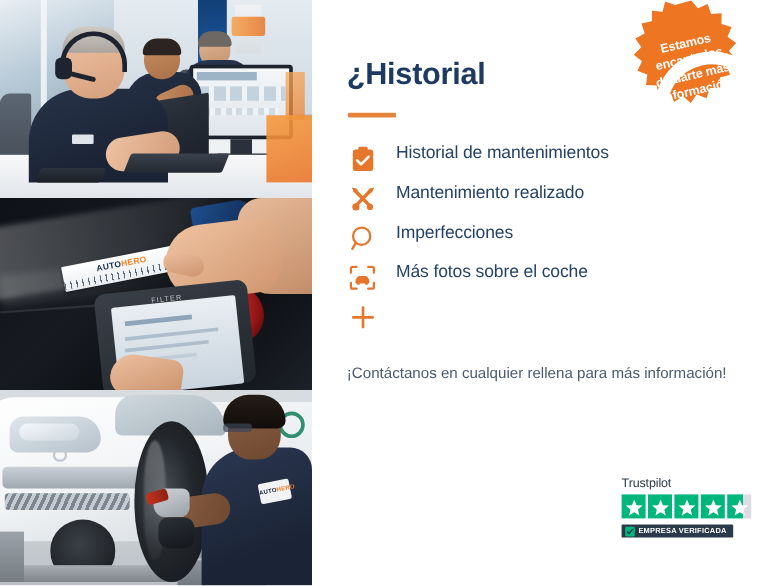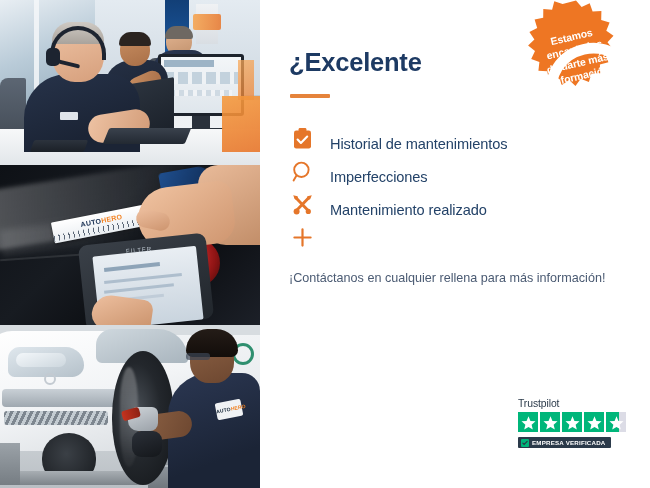--- a/index.html
+++ b/index.html
@@ -204,21 +204,21 @@
       font-size:5px; font-weight:700; color:#123; text-align:center; line-height:17px; letter-spacing:.2px; }
   .p3-badge i { color:#ef8022; font-style:normal; }
 
   
   .content { position:relative; flex:1 1 auto; padding:48px 24px 0 29px; background:#fff; }
 
   .heading { font-size:25.5px; line-height:1.16; font-weight:700; color:#1d3a63; letter-spacing:-.2px; }
   .rule { width:40px; height:4px; background:#e5833b; margin:16px 0 22px 1px; border-radius:1px; }
 
   .features { list-style:none; }
-  .feature { display:flex; align-items:flex-end; height:32px; margin-bottom:0; }
+  .feature { display:flex; align-items:flex-start; height:32px; margin-bottom:0; }
   .feature + .feature { margin-top:1px; }
   .f-icon { width:26px; height:26px; flex:0 0 26px; display:flex; align-items:center; justify-content:center; margin-right:15px; }
   .f-label { font-size:14.6px; color:#234268; letter-spacing:-.1px; }
 
   .paragraph { margin-top:18px; font-size:12.6px; line-height:1.58; color:#4a5a72; }
 
   
   .badge {
     position:absolute; right:15px; top:-2px; width:118px; height:118px;
     display:flex; align-items:center; justify-content:center;
@@ -344,63 +344,79 @@
       <div class="p3-glove"></div>
       <div class="p3-glove2"></div>
       <div class="p3-tool"></div>
     </div>
 
   </div>
 
   <div class="content">
 
     <h1 class="heading">
-      <span>¿Excelente</span><br>
+      <span>¿Historial</span><br>
     </h1>
 
     <div class="rule"></div>
 
     <ul class="features">
       <li class="feature">
         <span class="f-icon">
           <svg width="19" height="21" viewBox="0 0 19 21">
             <rect x="1" y="2.5" width="17" height="18" rx="2.2" fill="#e5762a"></rect>
             <rect x="5.6" y="0" width="7.8" height="4.4" rx="1.3" fill="#e5762a"></rect>
             <path d="M4.6 11.6l3.3 3.4 6.3-6.4" stroke="#fff" stroke-width="2.1" fill="none" stroke-linecap="round" stroke-linejoin="round"></path>
           </svg>
         </span>
         <span class="f-label">Historial de mantenimientos</span>
-      </li>
-      <li class="feature">
-        <span class="f-icon">
-          <svg width="21" height="21" viewBox="0 0 21 21">
-            <circle cx="9.4" cy="8.8" r="7.2" fill="none" stroke="#e5762a" stroke-width="1.9"></circle>
-            <line x1="4.5" y1="14.4" x2="1.6" y2="19.4" stroke="#e5762a" stroke-width="1.9" stroke-linecap="round"></line>
-          </svg>
-        </span>
-        <span class="f-label">Imperfecciones</span>
       </li>
       <li class="feature">
         <span class="f-icon">
           <svg width="21" height="21" viewBox="0 0 21 21">
             <g stroke="#e5762a" stroke-width="2.9" stroke-linecap="round">
               <line x1="3.6" y1="3.6" x2="16.6" y2="17"></line>
               <line x1="17" y1="3.6" x2="4" y2="17"></line>
             </g>
             <path d="M1.2 1.2l4.4 1.1.9 4.2-3.6-1.2z" fill="#e5762a"></path>
             <path d="M19.8 1.2l-4.4 1.1-.9 4.2 3.6-1.2z" fill="#e5762a"></path>
             <circle cx="4.6" cy="17.4" r="3" fill="#e5762a"></circle>
             <circle cx="16.3" cy="17.4" r="2.6" fill="#e5762a"></circle>
           </svg>
         </span>
         <span class="f-label">Mantenimiento realizado</span>
       </li>
       <li class="feature">
         <span class="f-icon">
           <svg width="21" height="21" viewBox="0 0 21 21">
+            <circle cx="9.4" cy="8.8" r="7.2" fill="none" stroke="#e5762a" stroke-width="1.9"></circle>
+            <line x1="4.5" y1="14.4" x2="1.6" y2="19.4" stroke="#e5762a" stroke-width="1.9" stroke-linecap="round"></line>
+          </svg>
+        </span>
+        <span class="f-label">Imperfecciones</span>
+      </li>
+      <li class="feature">
+        <span class="f-icon">
+          <svg width="22" height="21" viewBox="0 0 22 21">
+            <g stroke="#e5762a" stroke-width="1.9" fill="none" stroke-linecap="round">
+              <path d="M1.4 6.2V2.9c0-.8.7-1.5 1.5-1.5h3.3"></path>
+              <path d="M20.6 6.2V2.9c0-.8-.7-1.5-1.5-1.5h-3.3"></path>
+              <path d="M1.4 14.8v3.3c0 .8.7 1.5 1.5 1.5h3.3"></path>
+              <path d="M20.6 14.8v3.3c0 .8-.7 1.5-1.5 1.5h-3.3"></path>
+            </g>
+            <path d="M5.3 12.6c0-.4.2-.8.4-1.1l1.5-2c.3-.4.8-.6 1.3-.6h5c.5 0 1 .2 1.3.6l1.5 2c.2.3.4.7.4 1.1v1.9c0 .4-.3.7-.7.7H6c-.4 0-.7-.3-.7-.7z" fill="#e5762a"></path>
+            <rect x="6.3" y="14.6" width="2.6" height="1.6" rx=".7" fill="#e5762a"></rect>
+            <rect x="13.1" y="14.6" width="2.6" height="1.6" rx=".7" fill="#e5762a"></rect>
+          </svg>
+        </span>
+        <span class="f-label">Más fotos sobre el coche</span>
+      </li>
+      <li class="feature">
+        <span class="f-icon">
+          <svg width="21" height="21" viewBox="0 0 21 21">
             <g stroke="#e5762a" stroke-width="2.2" stroke-linecap="round">
               <line x1="10.5" y1="2.4" x2="10.5" y2="18.6"></line>
               <line x1="2.4" y1="10.5" x2="18.6" y2="10.5"></line>
             </g>
           </svg>
         </span>
       </li>
     </ul>
 
     <p class="paragraph">

